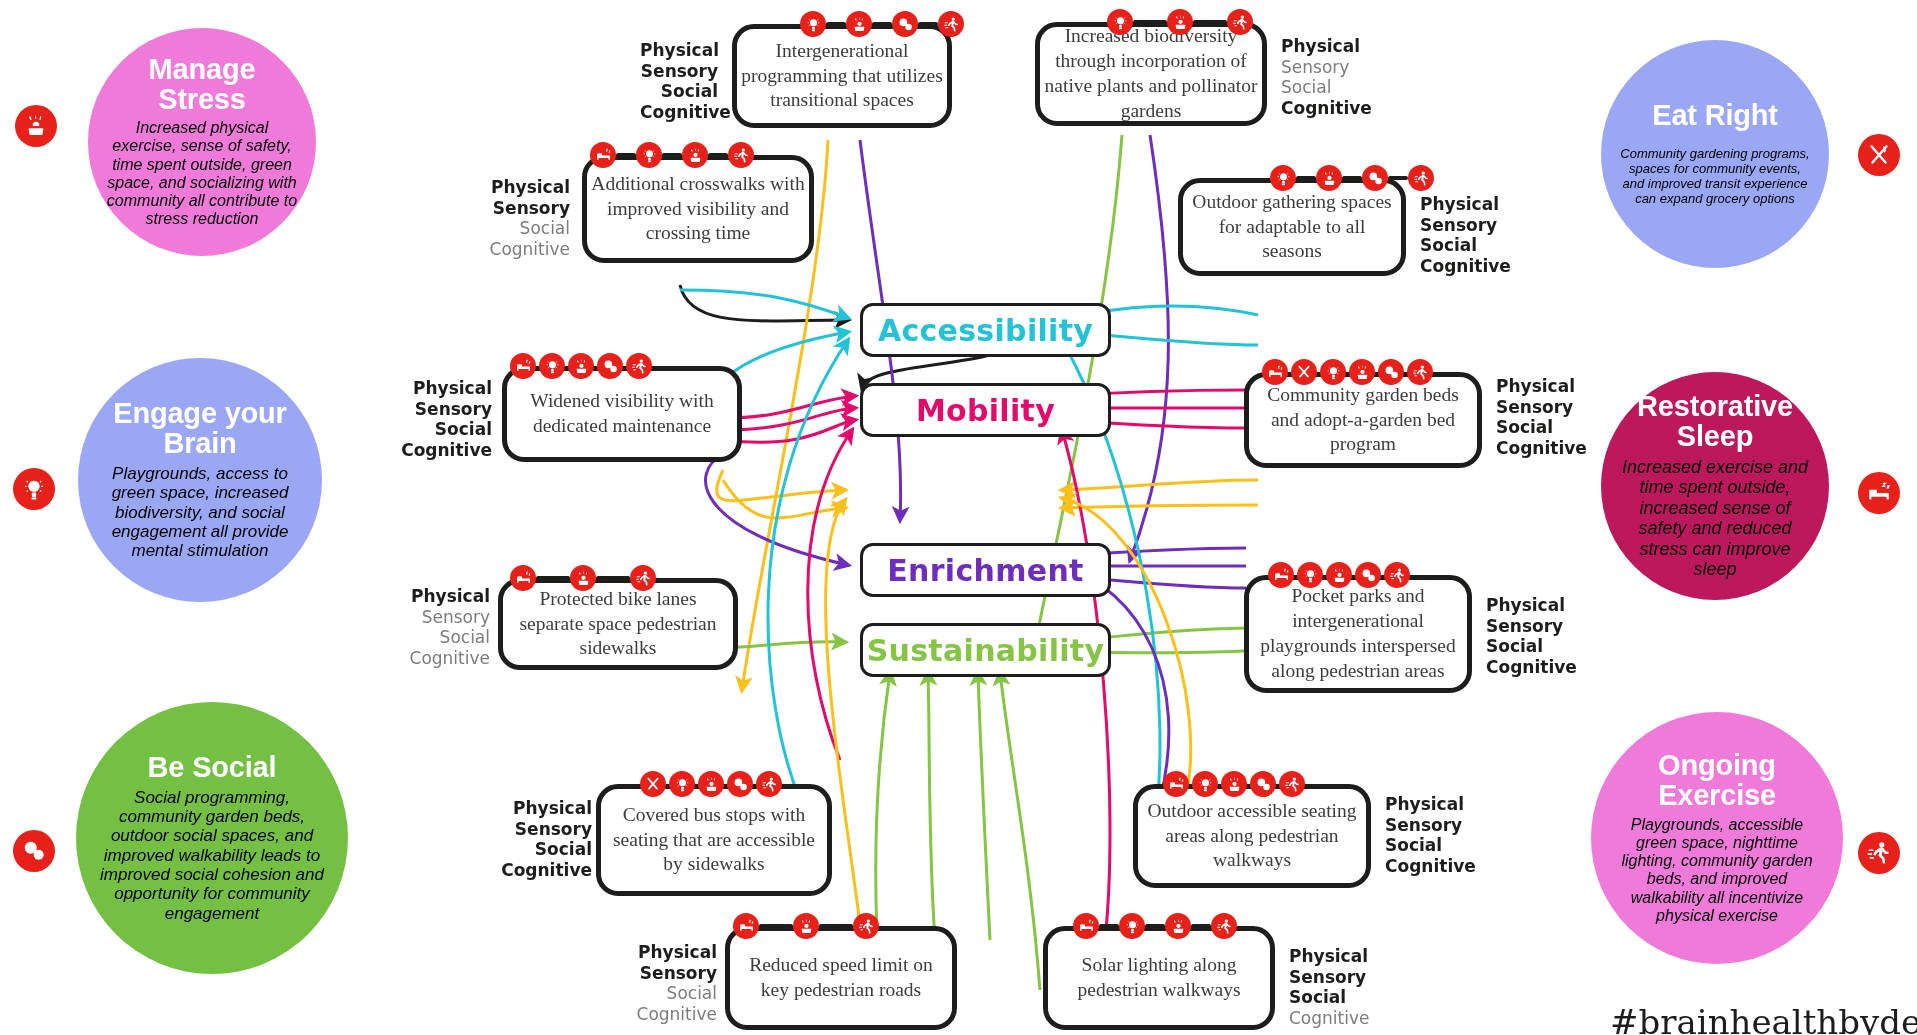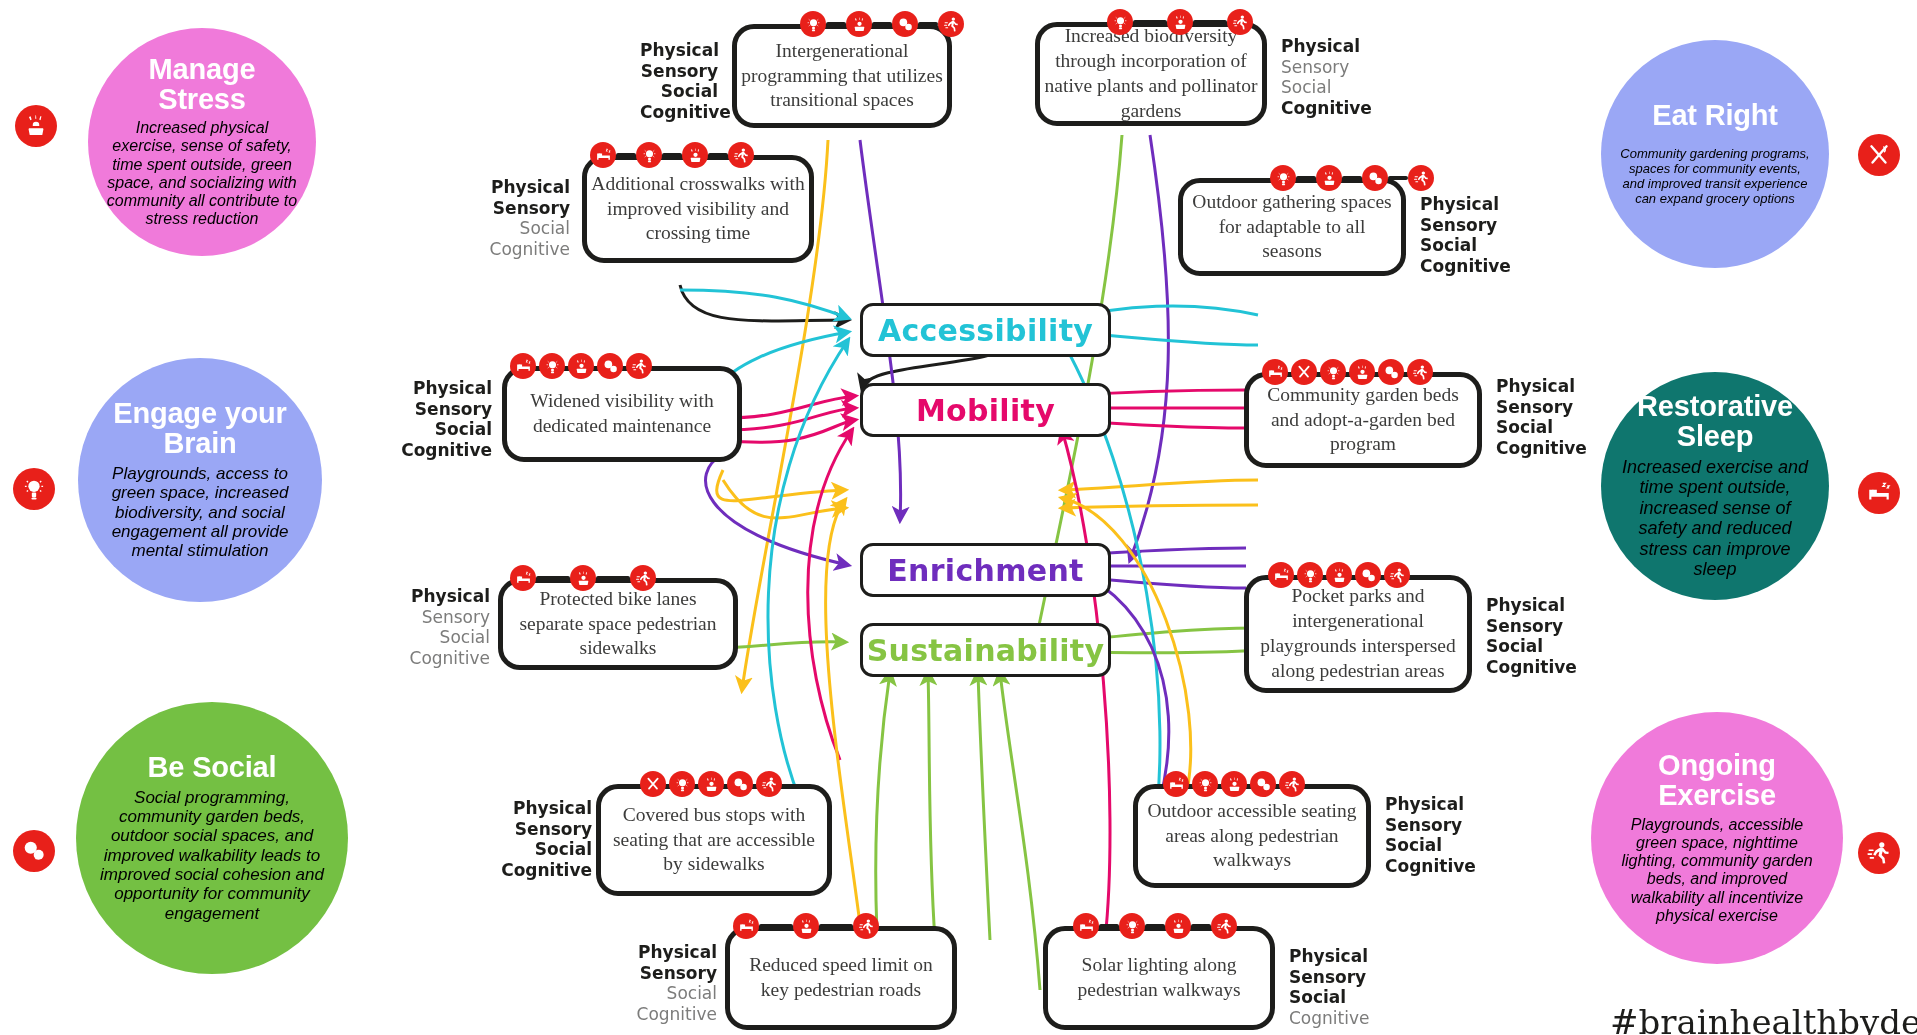--- a/index.html
+++ b/index.html
@@ -176,21 +176,21 @@
     <div class="b-title" style="font-size:29px;">Eat Right</div>
     <div class="b-body" style="font-size:13px;margin-top:16px;">Community gardening programs, spaces for community events, and improved transit experience can expand grocery options</div>
   </div>
   <div class="badge" style="left:1858px;top:134px;width:42px;height:42px;">
     <svg width="26" height="26" viewBox="0 0 24 24" fill="none" stroke="#fff" stroke-width="2.2" stroke-linecap="round">
         <path d="M5 4l13 15M19 4L6 19"></path>
         <path d="M16.4 4.6c1.6 1.2 1.8 3.2.6 4.4" stroke-width="1.4"></path>
       </svg>
   </div>
 
-  <div class="bubble" style="left:1601px;top:372px;width:228px;height:228px;background:#0f766e;padding:0 16px;">
+  <div class="bubble" style="left:1601px;top:372px;width:228px;height:228px;background:#be185d;padding:0 16px;">
     <div class="b-title" style="font-size:29px;">Restorative Sleep</div>
     <div class="b-body" style="font-size:18px;margin-top:5px;">Increased exercise and time spent outside, increased sense of safety and reduced stress can improve sleep</div>
   </div>
   <div class="badge" style="left:1858px;top:472px;width:42px;height:42px;">
     <svg width="26" height="26" viewBox="0 0 24 24" fill="#fff">
         <path d="M3 9v9h2v-2.5h14V18h2v-6H10V9z"></path>
         <circle cx="6.4" cy="11.2" r="2.1"></circle>
         <g stroke="#fff" stroke-width="1.1" fill="none">
           <path d="M15.5 3.2h2.4l-2.4 2.6h2.4M19.6 5.4h1.8l-1.8 2h1.8"></path>
         </g>

